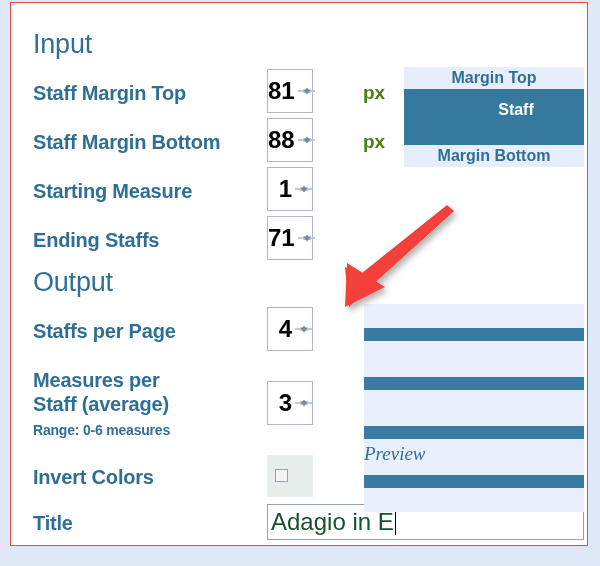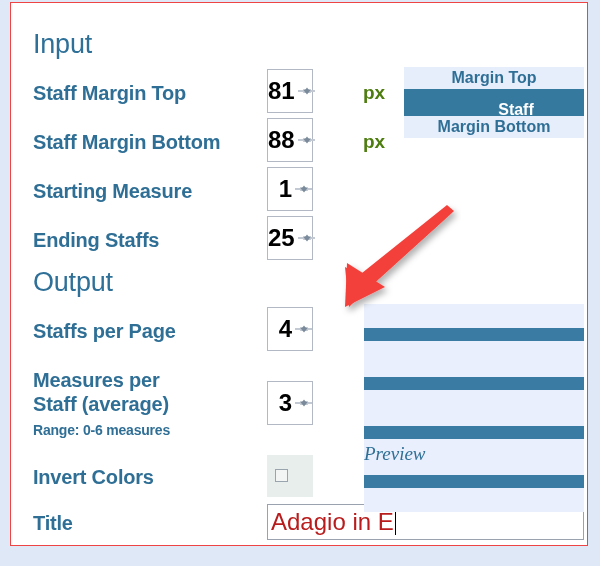--- a/index.html
+++ b/index.html
@@ -124,21 +124,21 @@
     line-height: 22px;
     height: 22px;
   }
   .sd-staff {
     background: #35799f;
     color: #ffffff;
     font-size: 16px;
     font-weight: bold;
     text-align: center;
     line-height: 41px;
-    height: 27px;
+    height: 56px;
     padding-left: 44px;
   }
 
   
   #preview-box {
     position: absolute;
     left: 353px;
     top: 301px;
     width: 220px;
     background: #e9effc;
@@ -195,21 +195,21 @@
     box-sizing: border-box;
     background: #ffffff;
     border: 1px solid #9aa2b0;
     display: flex;
     align-items: center;
     padding-left: 3px;
     overflow: hidden;
   }
   #title-input .tval {
     font-size: 24px;
-    color: #b91c1c;
+    color: #14532d;
     white-space: nowrap;
     font-family: "Liberation Sans", sans-serif;
   }
   #title-caret {
     display: inline-block;
     width: 1px;
     height: 26px;
     background: #000;
     margin-left: 1px;
     vertical-align: middle;
@@ -262,21 +262,21 @@
     <div class="val">1</div>
     <div class="arrows">
       <div class="ar up"></div>
       <div class="ar down"></div>
     </div>
   </div>
 
   <div class="label" style="left:22px; top:226px;">Ending Staffs</div>
 
   <div class="spinner" style="left:256px; top:213px; width:46px;">
-    <div class="val">25</div>
+    <div class="val">71</div>
     <div class="arrows">
       <div class="ar up"></div>
       <div class="ar down"></div>
     </div>
   </div>
 
   <div id="staff-diagram">
     <div class="sd-margin">Margin Top</div>
     <div class="sd-staff">Staff</div>
     <div class="sd-margin">Margin Bottom</div>

